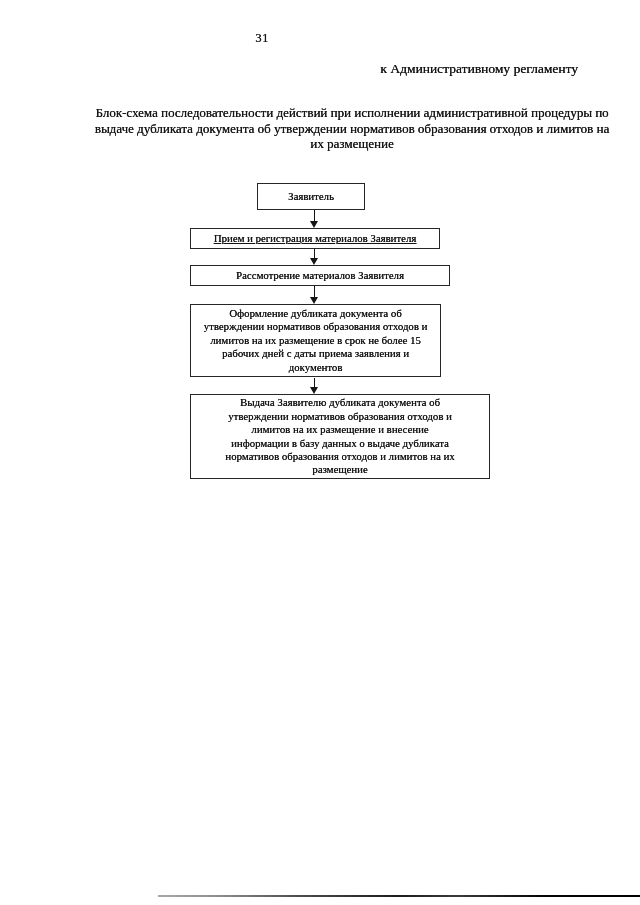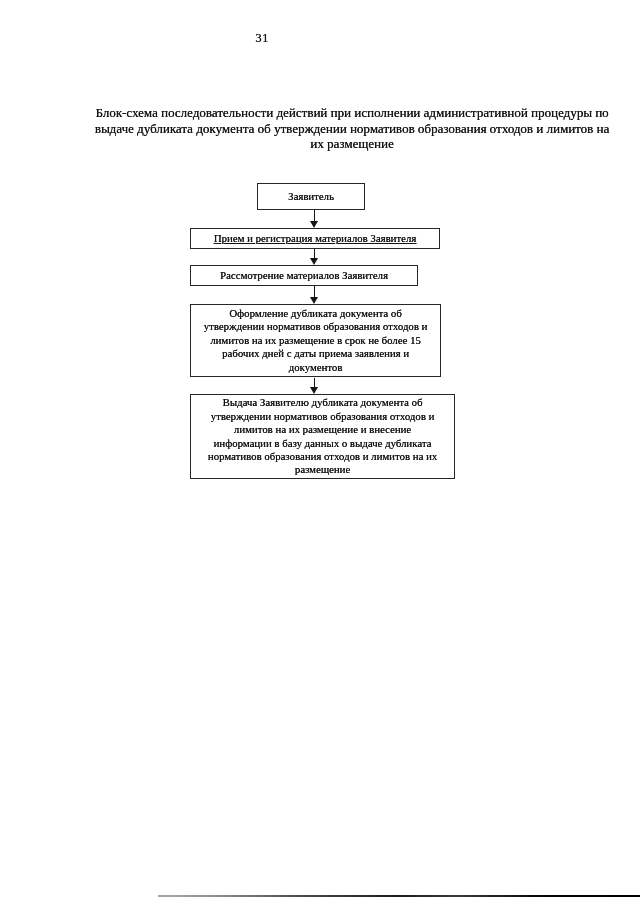--- a/index.html
+++ b/index.html
@@ -64,23 +64,23 @@
     justify-content: center;
     text-align: center;
     white-space: pre-line;
     font-size: 10.8px;
     line-height: 13.4px;
     color: #141414;
     text-shadow: 0.2px 0 0 currentColor;
   }
   .n1 { left: 257px; top: 183px; width: 108px; height: 27px; text-align: right; }
   .n2 { left: 190px; top: 228px; width: 250px; height: 21px; text-decoration: underline; }
-  .n3 { left: 190px; top: 265px; width: 228px; height: 21px; }
+  .n3 { left: 190px; top: 265px; width: 260px; height: 21px; }
   .n4 { left: 190px; top: 304px; width: 251px; height: 73px; }
-  .n5 { left: 190px; top: 394px; width: 265px; height: 85px; }
+  .n5 { left: 190px; top: 394px; width: 300px; height: 85px; }
   .arrow {
     position: absolute;
     left: 310px;
     width: 9px;
   }
   .a1 { top: 210px; height: 18px; }
   .a2 { top: 249px; height: 16px; }
   .a3 { top: 286px; height: 18px; }
   .a4 { top: 378px; height: 16px; }
   .arrow .stem {
@@ -112,20 +112,21 @@
   }
 </style>
 </head>
 <body>
 
 <div class="page">
 
   <div class="page-number">31</div>
 
   <div class="appendix">
+    <div>к Административному регламенту</div>
   </div>
 
   <div class="doc-title">Блок-схема последовательности действий при исполнении административной процедуры по
 выдаче дубликата документа об утверждении нормативов образования отходов и лимитов на
 их размещение</div>
 
   <div class="flowchart">
 
     <div class="node n1">Заявитель</div>
 

